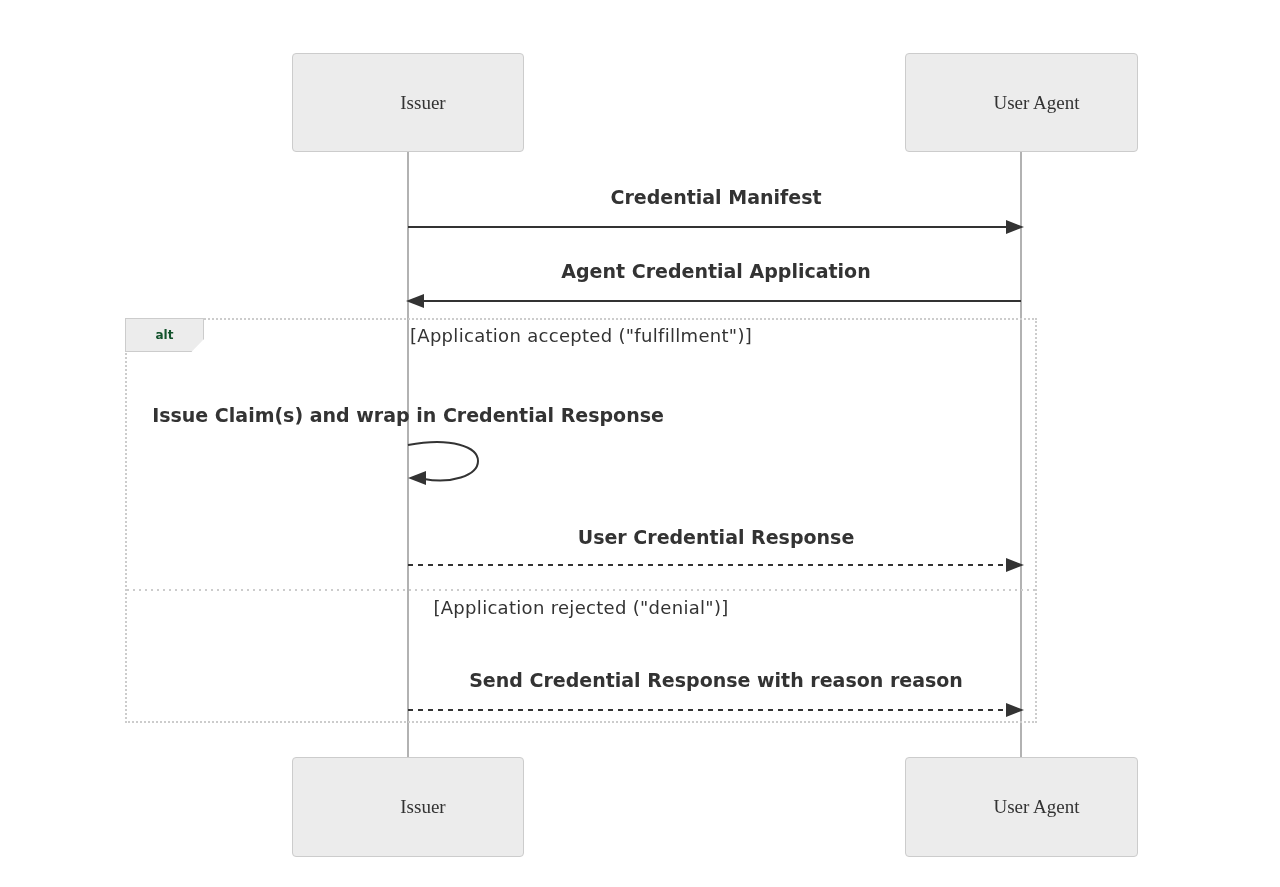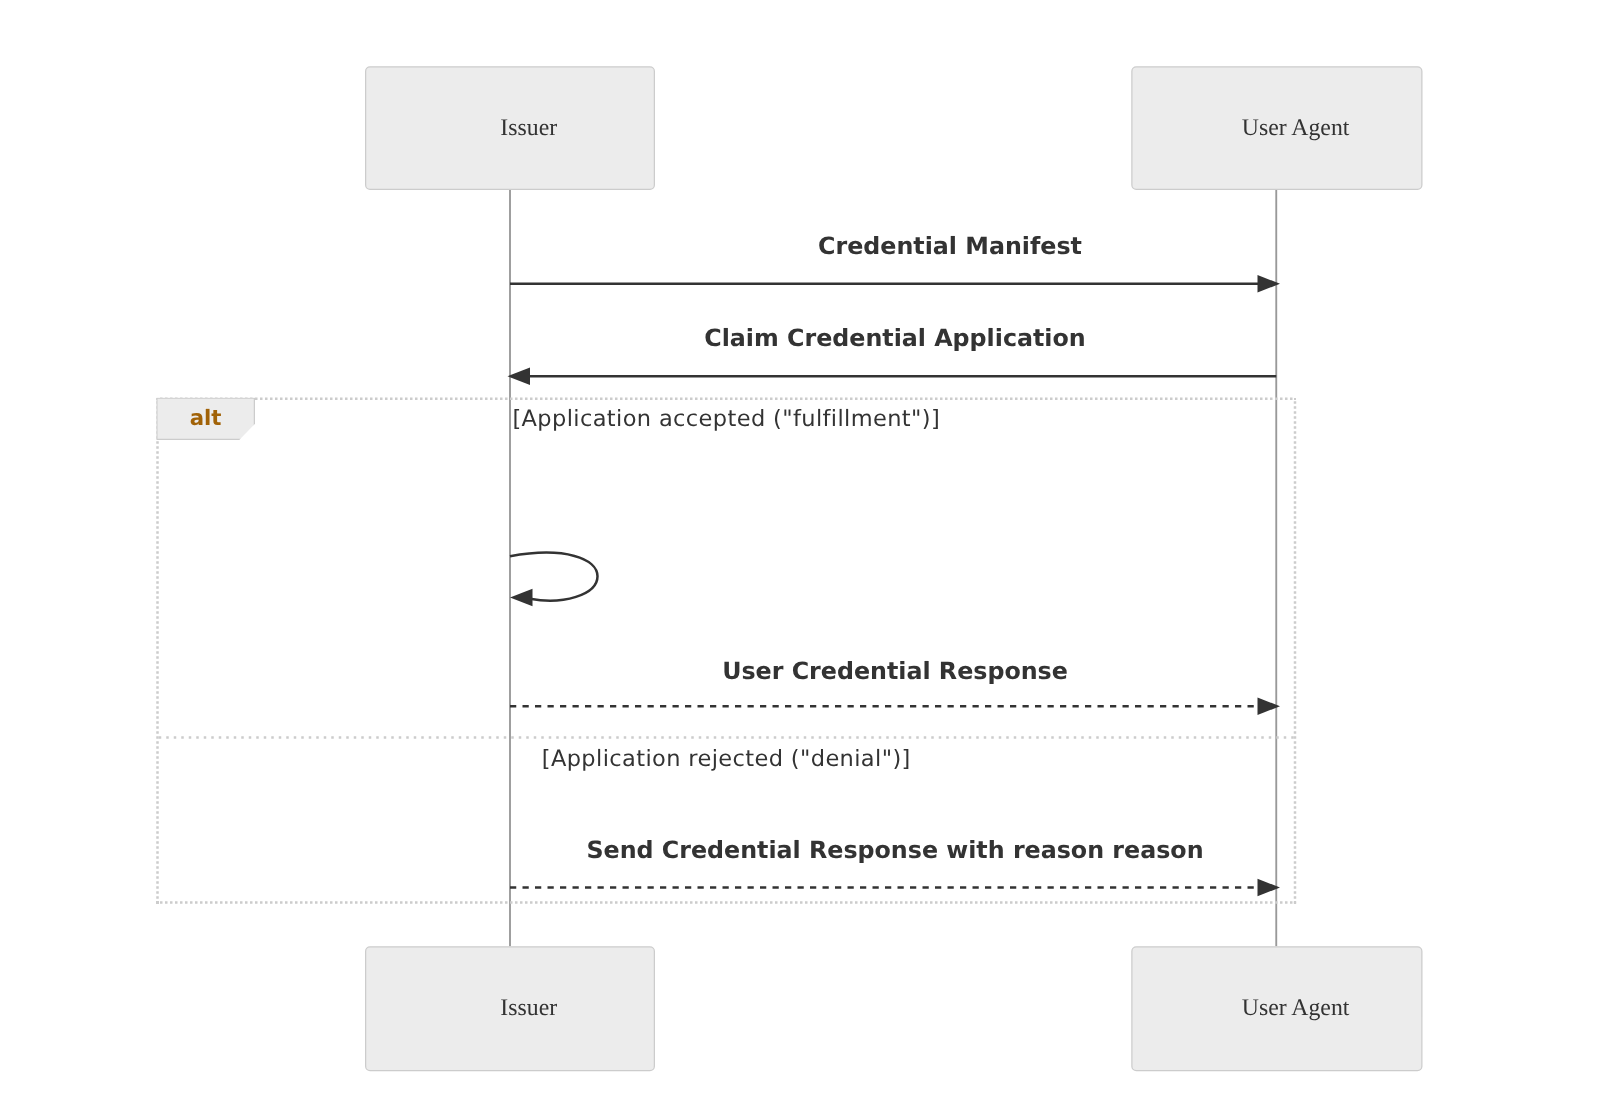--- a/index.html
+++ b/index.html
@@ -24,21 +24,21 @@
   }
   .alt-frame {
     position:absolute; left:125px; top:318px; width:912px; height:405px;
     border:2px dotted #cccccc; box-sizing:border-box;
   }
   .alt-label {
     position:absolute; left:125px; top:318px; width:79px; height:34px;
     background:#ececec; border:1px solid #cccccc; box-sizing:border-box;
     clip-path:polygon(0 0, 100% 0, 100% 62%, 84% 100%, 0 100%);
     display:flex; align-items:center; justify-content:center;
-    font-weight:600; font-size:17px; color:#a16207;
+    font-weight:600; font-size:12px; color:#14532d;
   }
   svg.overlay { position:absolute; left:0; top:0; }
 </style>
 </head>
 <body>
 
 <div class="canvas">
 
   <svg class="overlay" width="1280" height="887" viewBox="0 0 1280 887">
 
@@ -74,26 +74,27 @@
   <div class="actor" style="left:905px; top:53px; width:233px; height:99px;">
     <span>User Agent</span>
   </div>
   <div class="actor" style="left:292px; top:757px; width:232px; height:100px;">
     <span>Issuer</span>
   </div>
   <div class="actor" style="left:905px; top:757px; width:233px; height:100px;">
     <span>User Agent</span>
   </div>
 
-  <div class="msg" style="left:716px; top:186px;margin-left:44px;">Credential Manifest</div>
+  <div class="msg" style="left:716px; top:186px;">Credential Manifest</div>
 
-  <div class="msg" style="left:716px; top:260px;">Claim Credential Application</div>
+  <div class="msg" style="left:716px; top:260px;">Agent Credential Application</div>
 
   <div class="cond" style="left:581px; top:325px;">[Application accepted ("fulfillment")]</div>
 
+  <div class="msg" style="left:408px; top:404px;">Issue Claim(s) and wrap in Credential Response</div>
 
   <div class="msg" style="left:716px; top:526px;">User Credential Response</div>
 
   <div class="cond" style="left:581px; top:597px;">[Application rejected ("denial")]</div>
 
   <div class="msg" style="left:716px; top:669px;">Send Credential Response with reason reason</div>
 
 </div>
 
 </body></html>

